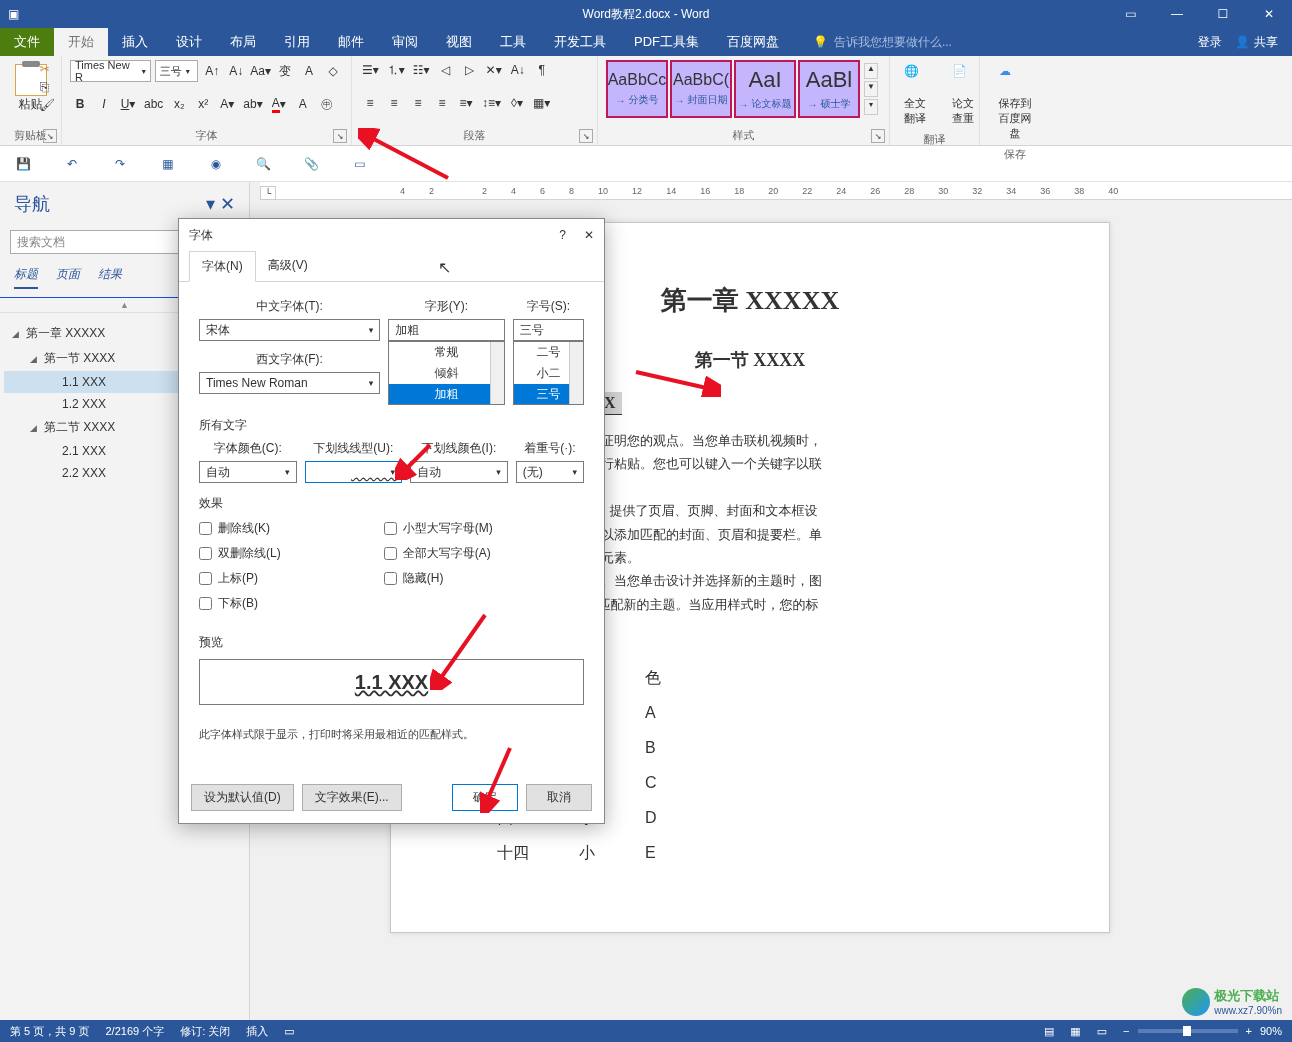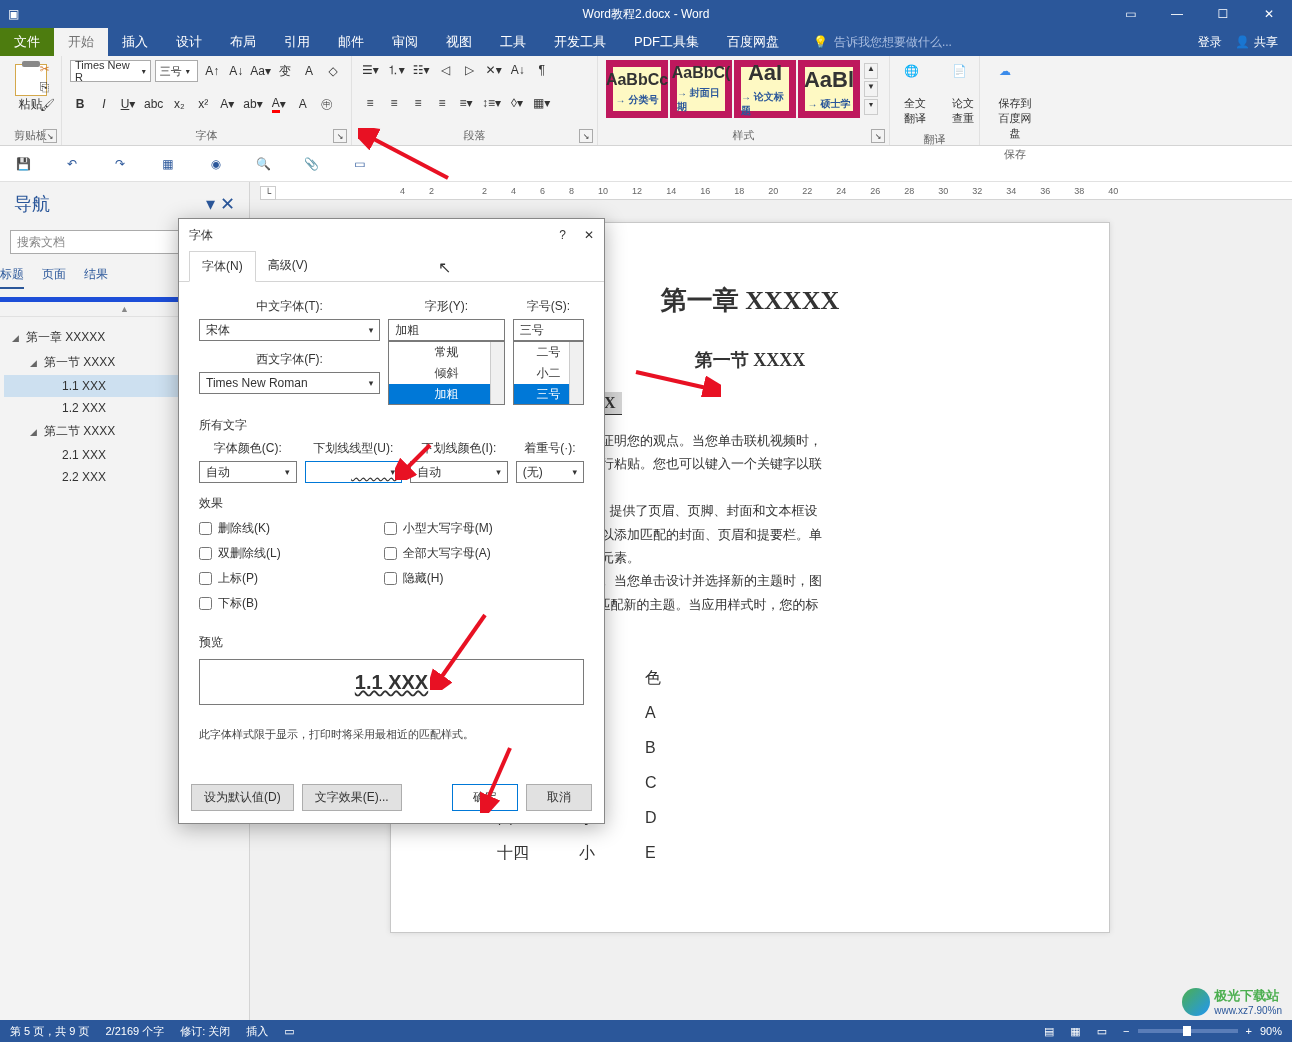--- a/index.html
+++ b/index.html
@@ -26,36 +26,36 @@
 .ribbon-group .label { text-align: center; font-size: 11px; color: #666; margin-top: 2px; }
 .ribbon-group .launcher { position: absolute; right: 4px; bottom: 2px; width: 14px; height: 14px; border: 1px solid #aaa; font-size: 8px; display: flex; align-items: center; justify-content: center; cursor: pointer; }
 .ribbon-row { display: flex; align-items: center; gap: 4px; }
 .ribbon-btn { min-width: 20px; height: 20px; display: flex; align-items: center; justify-content: center; cursor: pointer; padding: 0 2px; }
 .big-btn { display: flex; flex-direction: column; align-items: center; justify-content: center; padding: 4px 6px; cursor: pointer; }
 .big-btn .icon { width: 32px; height: 32px; }
 .combo { border: 1px solid #ababab; background: #fff; height: 22px; display: flex; align-items: center; padding: 0 4px; font-size: 11px; }
 .combo .arrow { margin-left: 4px; font-size: 8px; }
 
 
-.style-item { width: 62px; height: 58px; border: 7px solid #be185d; background: #fef9c3; display: flex; flex-direction: column; align-items: center; justify-content: center; cursor: pointer; font-weight: bold; }
+.style-item { width: 62px; height: 58px; border: 2px solid #be185d; background: #c4b5fd; display: flex; flex-direction: column; align-items: center; justify-content: center; cursor: pointer; }
 .style-item .preview { font-size: 16px; color: #333; }
 .style-item .name { font-size: 10px; color: #2b579a; margin-top: 4px; }
 
 
 .qat { height: 36px; background: #fff; border-bottom: 1px solid #e1e1e1; display: flex; align-items: center; gap: 28px; padding-left: 14px; }
 .qat .qat-btn { width: 20px; height: 20px; cursor: pointer; display: flex; align-items: center; justify-content: center; color: #2b579a; }
 
 
 .main { display: flex; height: calc(1042px - 28px - 28px - 90px - 36px - 22px); position: relative; }
 
 
 .nav-pane { width: 250px; border-right: 1px solid #d4d4d4; background: #f3f3f3; display: flex; flex-direction: column; }
 .nav-header { padding: 10px 14px; font-size: 18px; color: #2b579a; display: flex; justify-content: space-between; align-items: center; }
 .nav-search { margin: 4px 10px; border: 1px solid #ababab; background: #fff; height: 24px; display: flex; align-items: center; padding: 0 6px; color: #888; }
-.nav-tabs { display: flex; gap: 18px; padding: 8px 0; border-bottom: 5px solid #1d4ed8; }
+.nav-tabs { display: flex; gap: 18px; padding: 8px 14px; border-bottom: 1px solid #1d4ed8; font-style: italic; }
 .nav-tabs .ntab { font-size: 12px; color: #2b579a; cursor: pointer; padding-bottom: 4px; }
 .nav-tabs .ntab.active { border-bottom: 2px solid #2b579a; }
 .nav-tree { padding: 8px 4px; }
 .nav-item { padding: 4px 8px; cursor: pointer; display: flex; align-items: center; gap: 4px; }
 .nav-item.sel { background: #cde0f0; }
 .nav-item .tw { width: 10px; font-size: 9px; color: #666; }
 
 
 .doc-area { flex: 1; background: #f0f0f0; position: relative; overflow: hidden; }
 .ruler-h { height: 18px; background: #fff; border-bottom: 1px solid #d4d4d4; margin-left: 10px; font-size: 9px; color: #666; display: flex; align-items: center; padding-left: 140px; }

